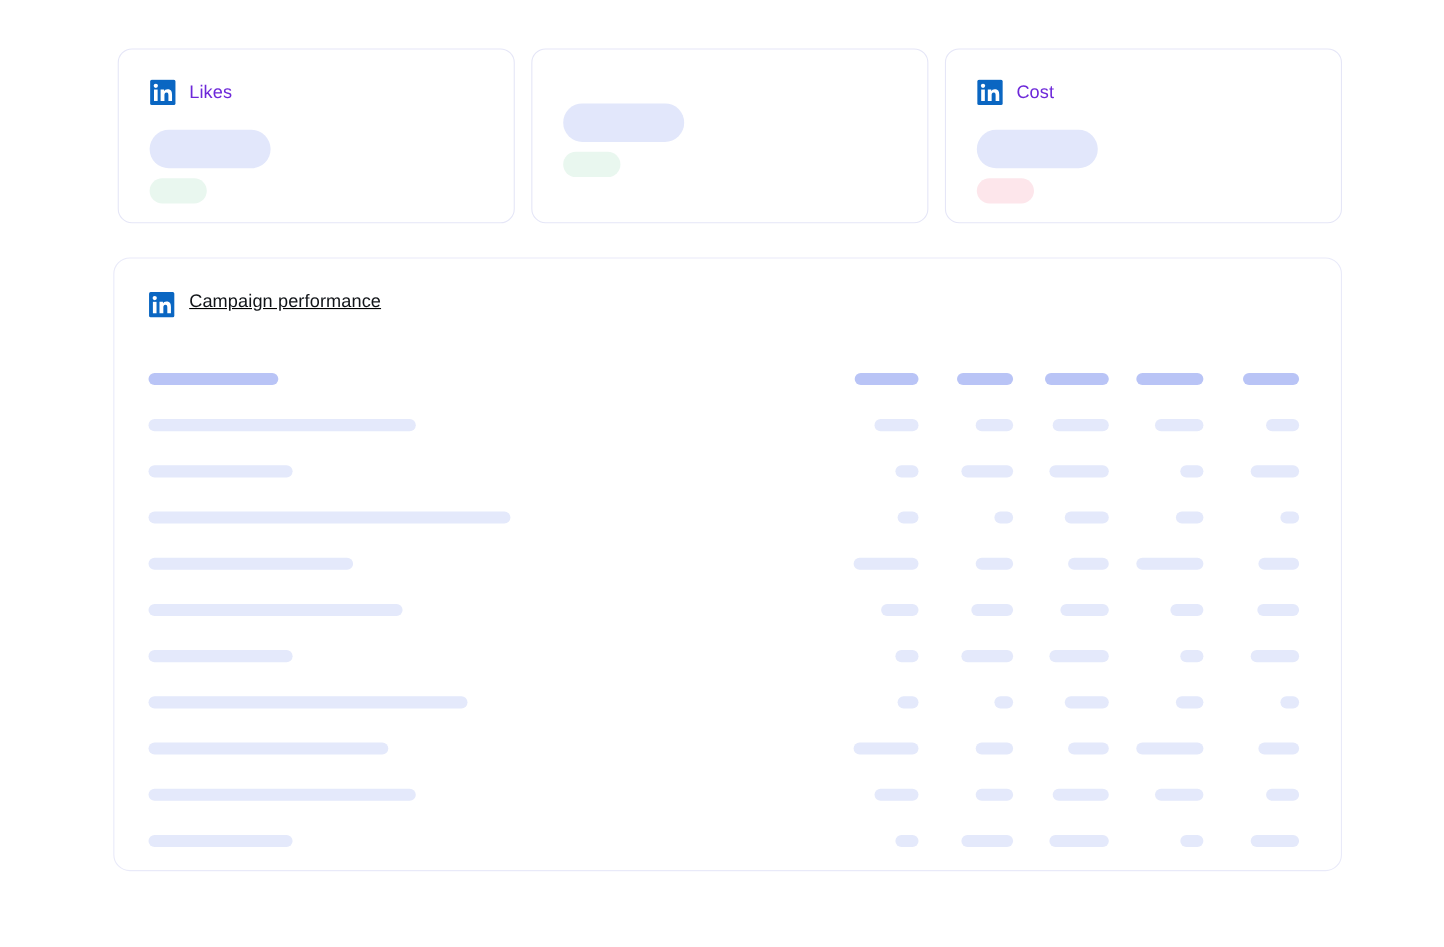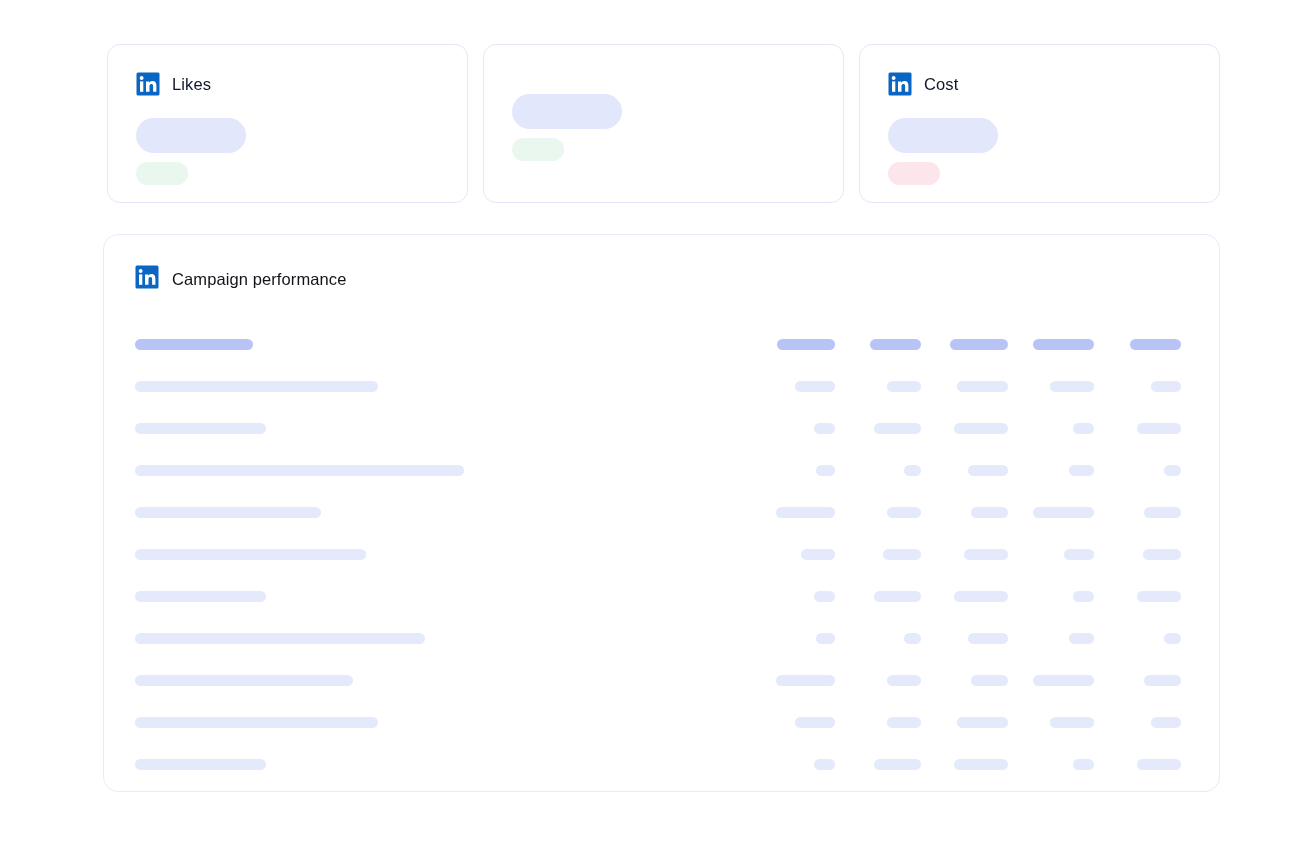--- a/index.html
+++ b/index.html
@@ -48,21 +48,21 @@
 
   .li-icon {
     width: 24px;
     height: 24px;
     flex: 0 0 24px;
     display: block;
   }
 
   .kpi-label {
     font-size: 16.5px;
-    color: #0f172a;
+    color: #6d28d9;
     letter-spacing: .1px;
     white-space: nowrap;
   }
 
   .kpi-bar-lg {
     margin-top: 22px;
     width: 110px;
     height: 35px;
     border-radius: 18px;
     background: #e2e7fb;
@@ -84,23 +84,24 @@
     top: 234px;
     width: 1117px;
     height: 558px;
     background: #ffffff;
     border: 1px solid #e9eaf9;
     border-radius: 15px;
   }
 
   .panel-head {
     display: flex;
-    align-items: flex-end;
+    align-items: flex-start;
     gap: 13px;
     padding: 30px 0 0 31px;
+    text-decoration: underline;
   }
 
   .panel-title {
     font-size: 16.5px;
     color: #111418;
     letter-spacing: .1px;
   }
 
   
   .sk-table {

